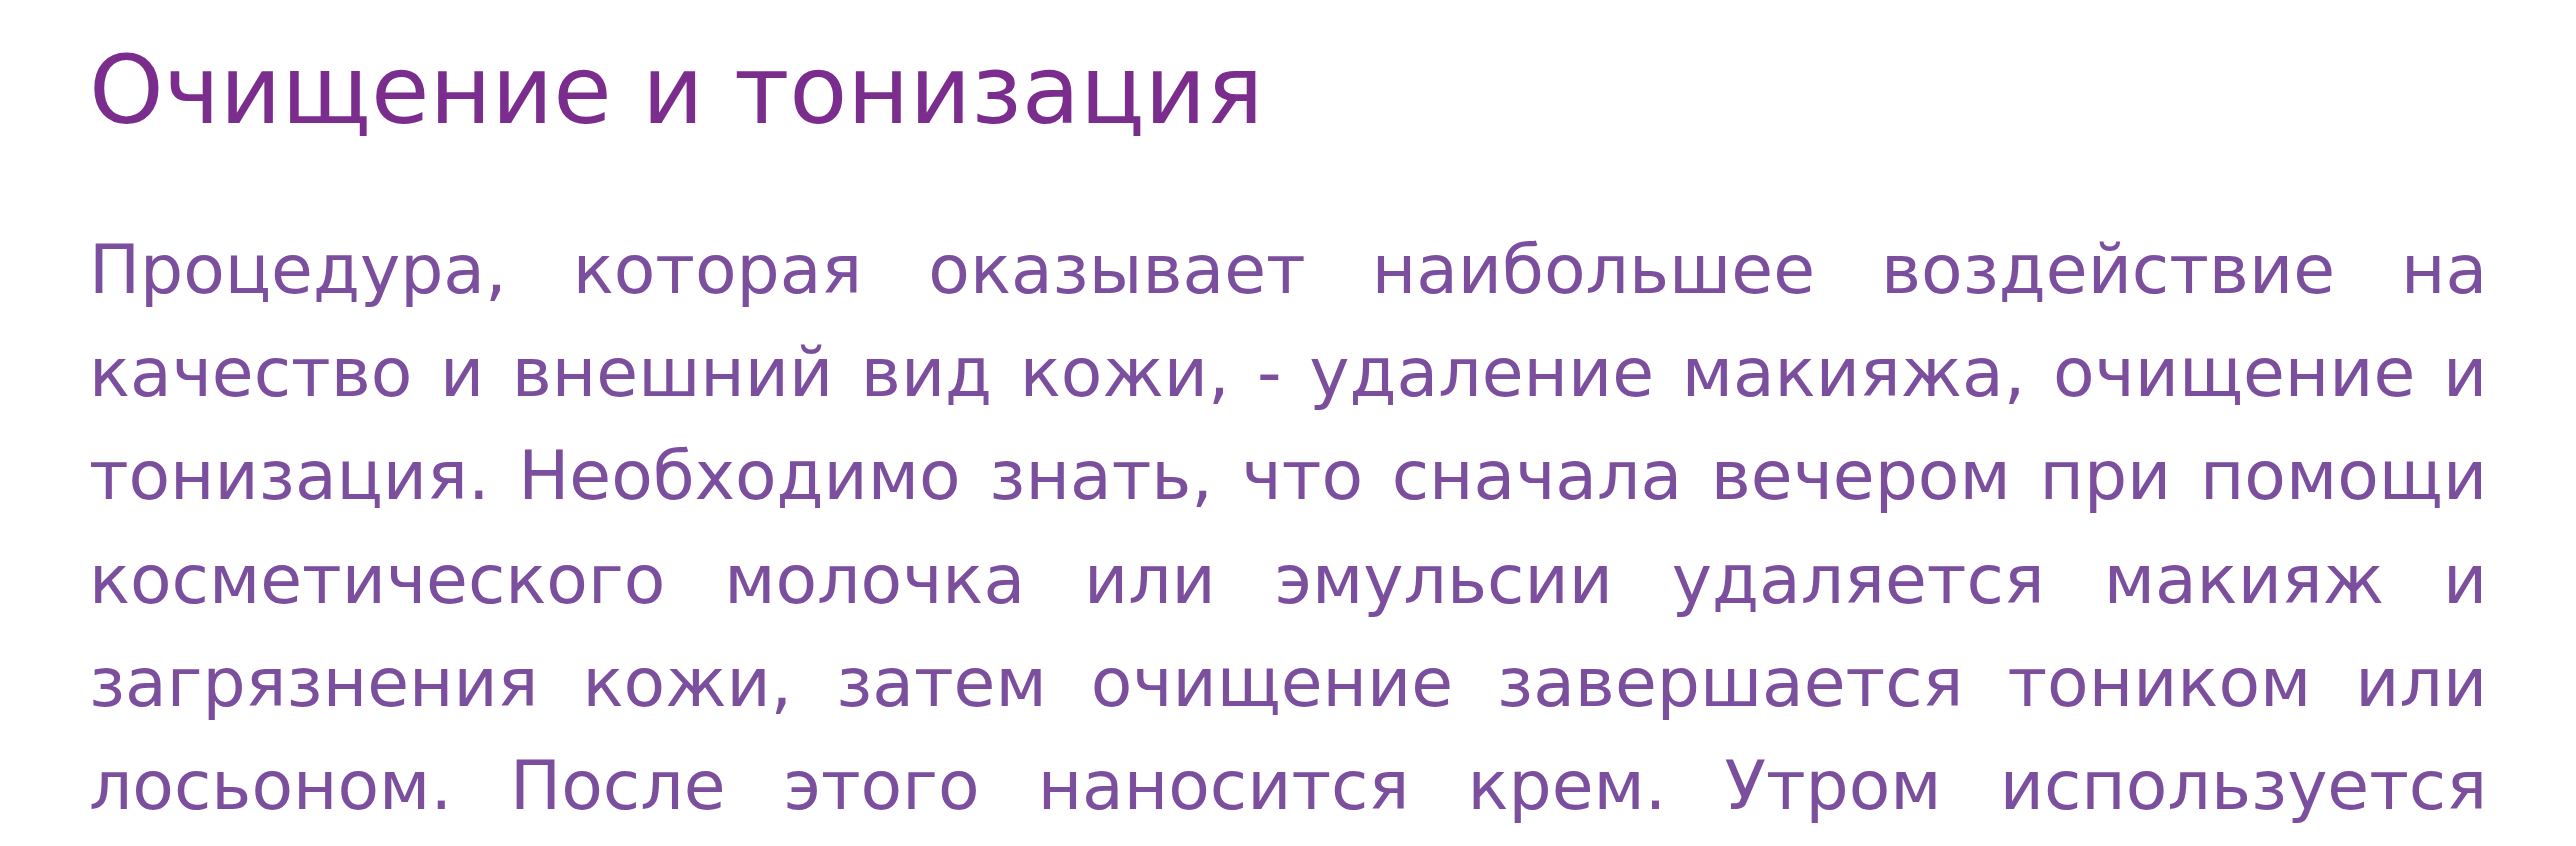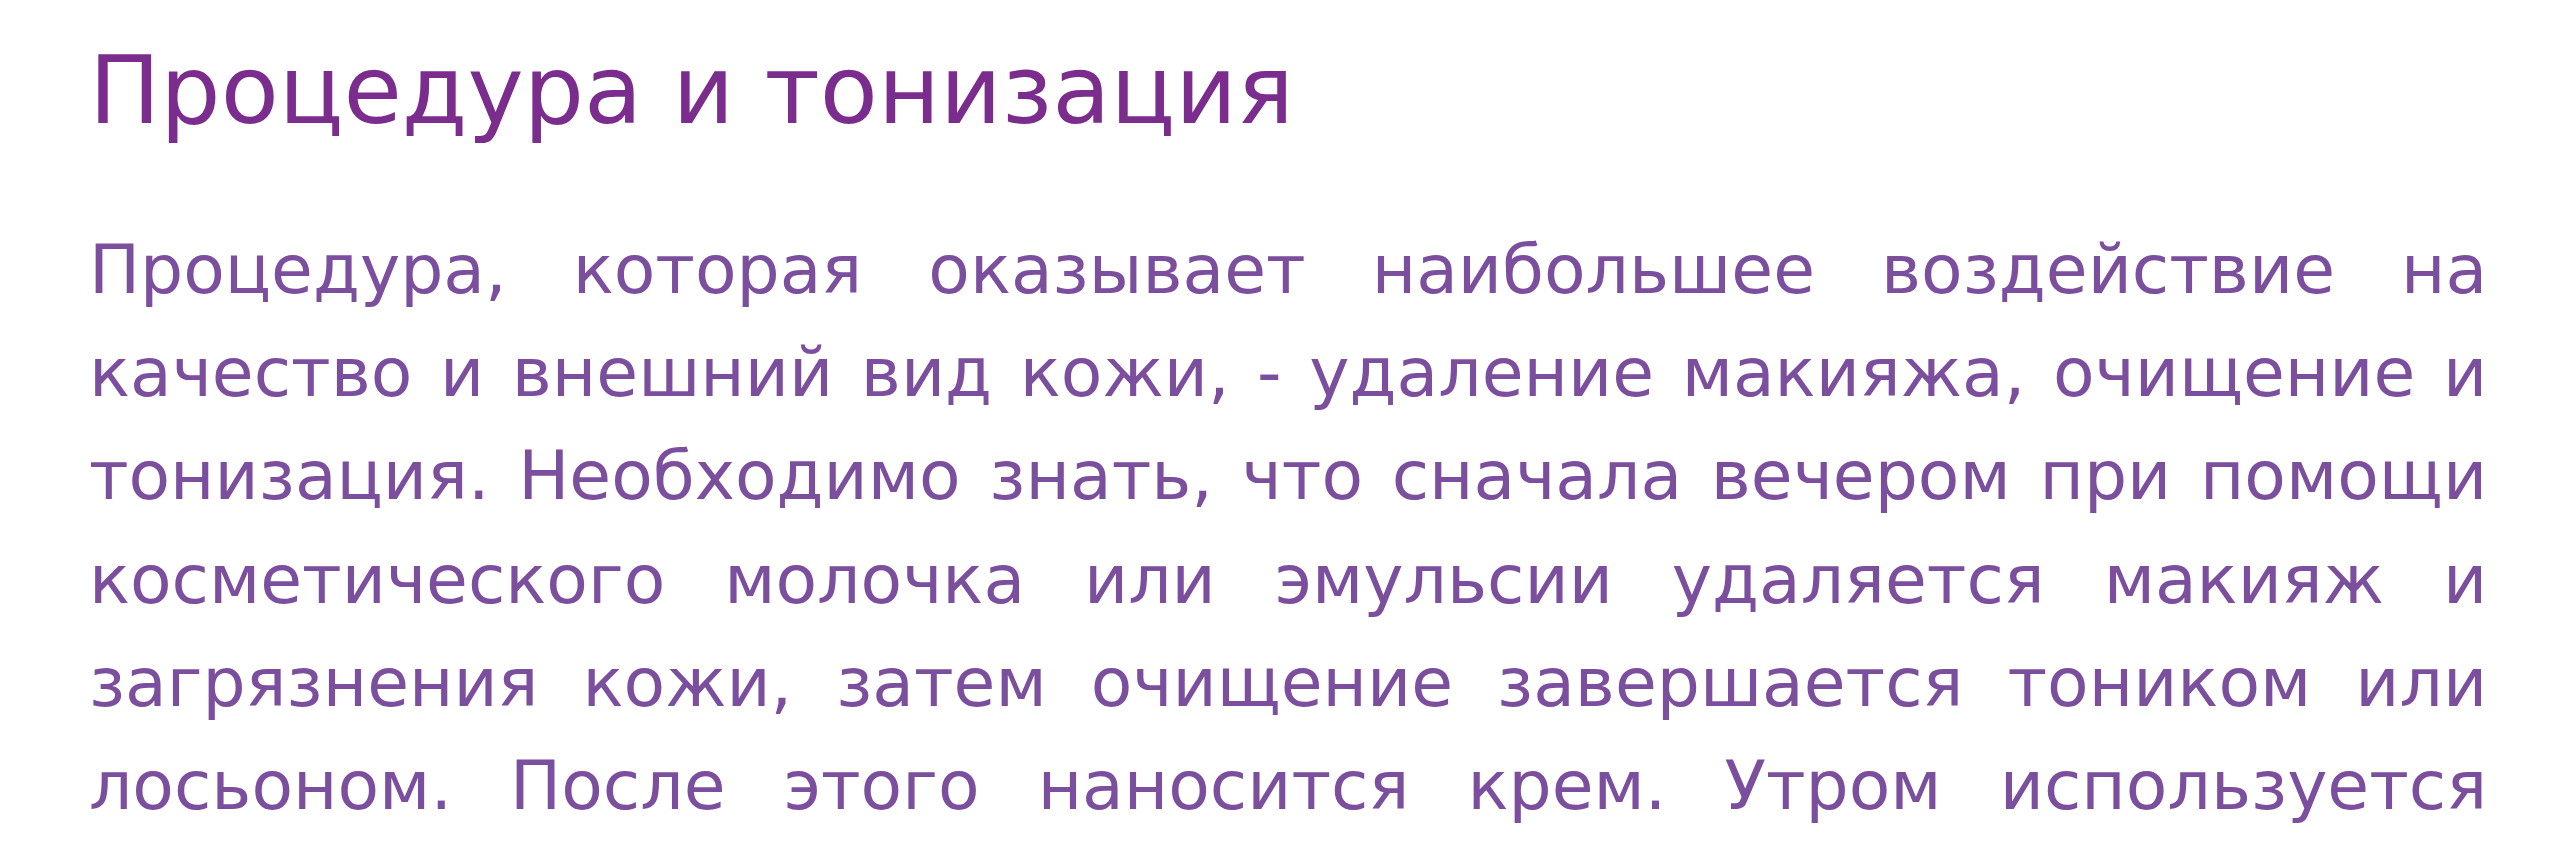--- a/index.html
+++ b/index.html
@@ -45,17 +45,17 @@
     max-width: 2404px;
   }
   .spacer-title-body {
     height: 76px;
   }
 </style>
 </head>
 <body>
 
 <div class="page">
-  <h1 class="article-title">Процедура и тонизация</h1>
+  <h1 class="article-title">Очищение и тонизация</h1>
   <div class="spacer-title-body"></div>
   <p class="article-body">Процедура, которая оказывает наибольшее воздействие на качество и внешний вид кожи, - удаление макияжа, очищение и тонизация. Необходимо знать, что сначала вечером при помощи косметического молочка или эмульсии удаляется макияж и загрязнения кожи, затем очищение завершается тоником или лосьоном. После этого наносится крем. Утром используется только тоник, а затем наносится защитный крем. Без очищения последующее применение косметических средств не дает ожидаемого эффекта.</p>
 </div>
 
 
 </body></html>

